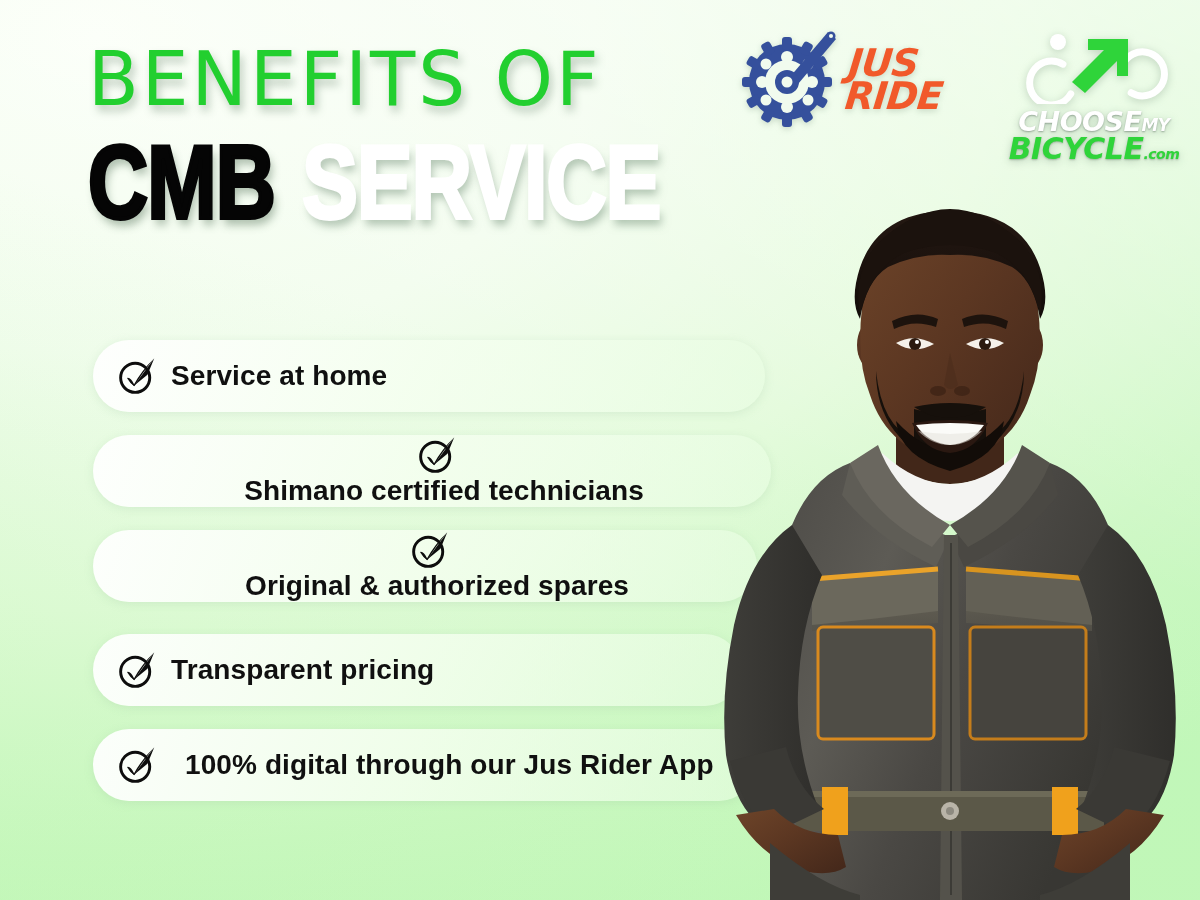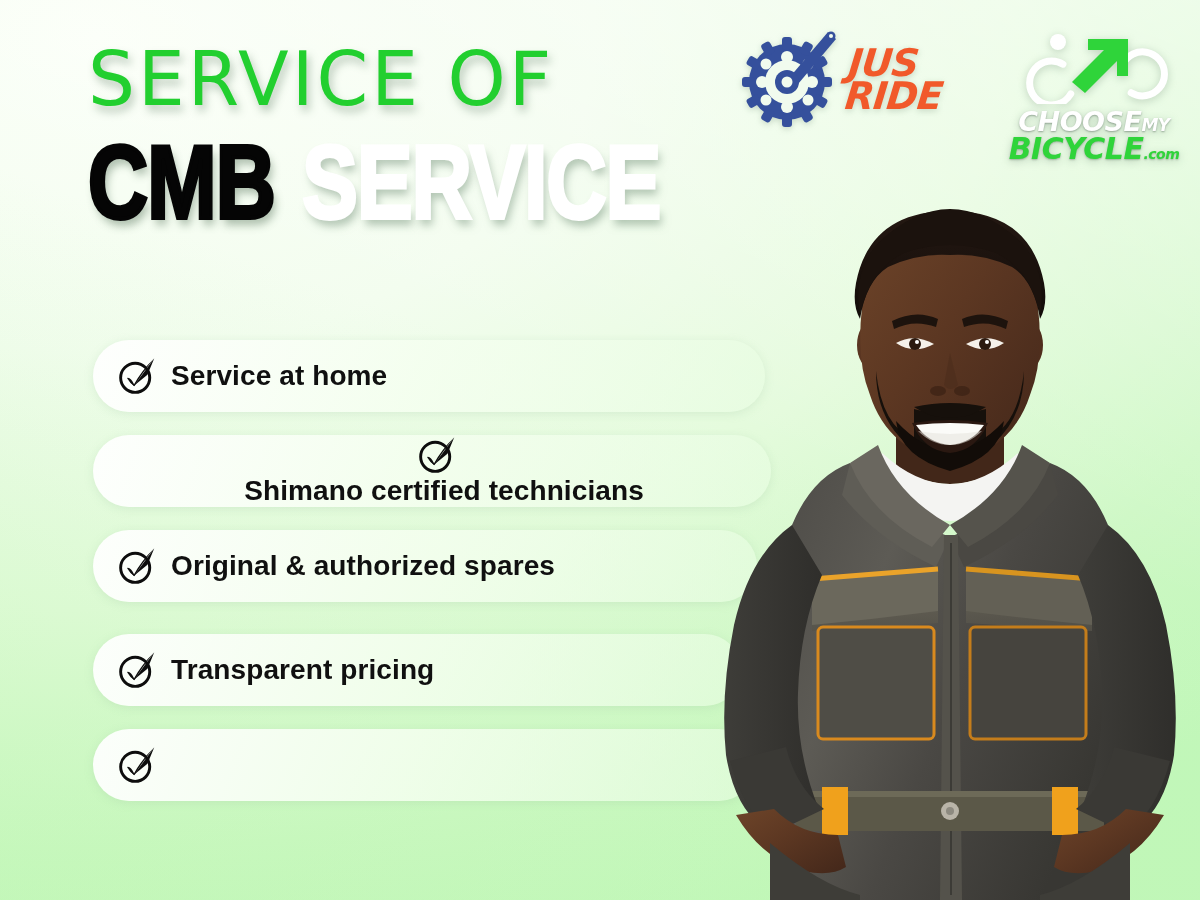--- a/index.html
+++ b/index.html
@@ -158,21 +158,21 @@
     z-index: 6;
   }
   .tech svg { display: block; width: 100%; height: 100%; }
 </style>
 </head>
 <body>
 
 <div id="poster">
 
   <div class="headline">
-    <div class="line-benefits">SERVICE OF</div>
+    <div class="line-benefits">BENEFITS OF</div>
     <div class="line-cmbservice">
       <span class="word-cmb">CMB</span><span class="word-service">SERVICE</span>
     </div>
   </div>
 
   <div class="logos">
 
     <div class="logo-jusride">
       <span>
         <svg width="104" height="104" viewBox="0 0 104 104" aria-hidden="true">
@@ -251,21 +251,21 @@
         <span class="label">Service at home</span>
       </div>
       <div class="pill" style="width: 678px; flex-direction: column;">
         <span class="check"><svg viewBox="0 0 44 44" width="40" height="40" aria-hidden="true">
             <circle cx="20" cy="24" r="16" fill="none" stroke="#0d0d0d" stroke-width="3.2"></circle>
             <path d="M11 24.5 L18.5 33 L41 2.5 L33.5 20.5 L19 32.5 Z" fill="#0d0d0d"></path>
             <path d="M11 24.2 Q15 23 18.8 31.2 Q27 16 40.5 3 Q26 21 19.2 33.4 Q14.6 30.5 11 24.2 Z" fill="#0d0d0d"></path>
           </svg></span>
         <span class="label">Shimano certified technicians</span>
       </div>
-      <div class="pill" style="width: 664px;">
+      <div class="pill" style="width: 664px; flex-direction: column;">
         <span class="check"><svg viewBox="0 0 44 44" width="40" height="40" aria-hidden="true">
             <circle cx="20" cy="24" r="16" fill="none" stroke="#0d0d0d" stroke-width="3.2"></circle>
             <path d="M11 24.5 L18.5 33 L41 2.5 L33.5 20.5 L19 32.5 Z" fill="#0d0d0d"></path>
             <path d="M11 24.2 Q15 23 18.8 31.2 Q27 16 40.5 3 Q26 21 19.2 33.4 Q14.6 30.5 11 24.2 Z" fill="#0d0d0d"></path>
           </svg></span>
         <span class="label">Original &amp; authorized spares</span>
       </div>
       <div class="pill" style="width: 648px; margin-top: 32px;">
         <span class="check"><svg viewBox="0 0 44 44" width="40" height="40" aria-hidden="true">
             <circle cx="20" cy="24" r="16" fill="none" stroke="#0d0d0d" stroke-width="3.2"></circle>
@@ -273,20 +273,21 @@
             <path d="M11 24.2 Q15 23 18.8 31.2 Q27 16 40.5 3 Q26 21 19.2 33.4 Q14.6 30.5 11 24.2 Z" fill="#0d0d0d"></path>
           </svg></span>
         <span class="label">Transparent pricing</span>
       </div>
       <div class="pill indent" style="width: 662px;">
         <span class="check"><svg viewBox="0 0 44 44" width="40" height="40" aria-hidden="true">
             <circle cx="20" cy="24" r="16" fill="none" stroke="#0d0d0d" stroke-width="3.2"></circle>
             <path d="M11 24.5 L18.5 33 L41 2.5 L33.5 20.5 L19 32.5 Z" fill="#0d0d0d"></path>
             <path d="M11 24.2 Q15 23 18.8 31.2 Q27 16 40.5 3 Q26 21 19.2 33.4 Q14.6 30.5 11 24.2 Z" fill="#0d0d0d"></path>
           </svg></span>
+        <span class="label">100% digital through our Jus Rider App</span>
       </div>
     </div>
 
   <div class="tech">
     <svg viewBox="0 0 500 705" aria-hidden="true">
       <defs>
         <linearGradient id="skin" x1="0" y1="0" x2="1" y2="1">
           <stop offset="0%" stop-color="#6d4429"></stop>
           <stop offset="45%" stop-color="#5c3722"></stop>
           <stop offset="100%" stop-color="#43271a"></stop>

